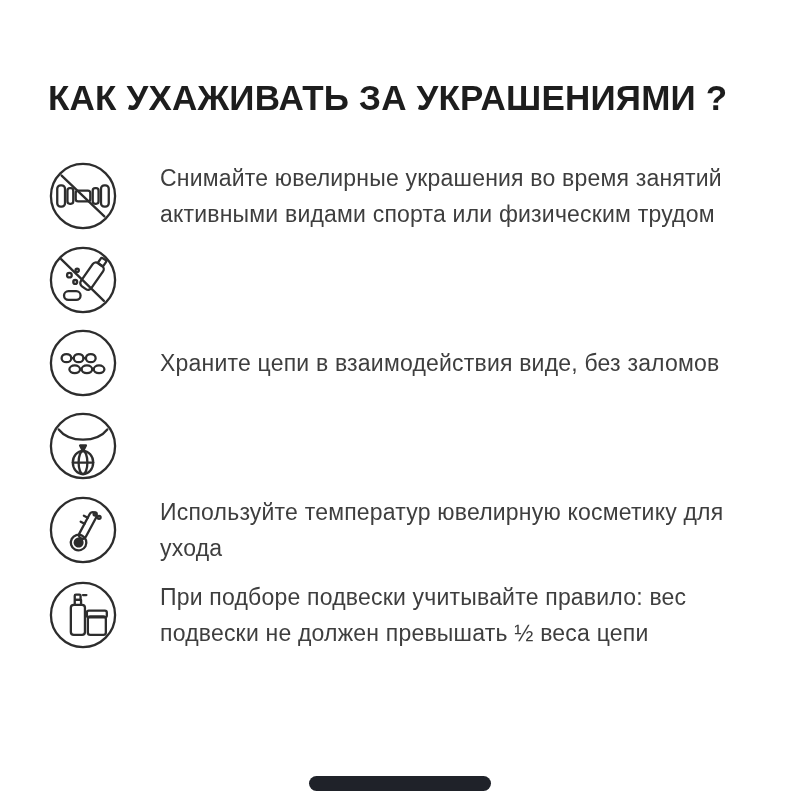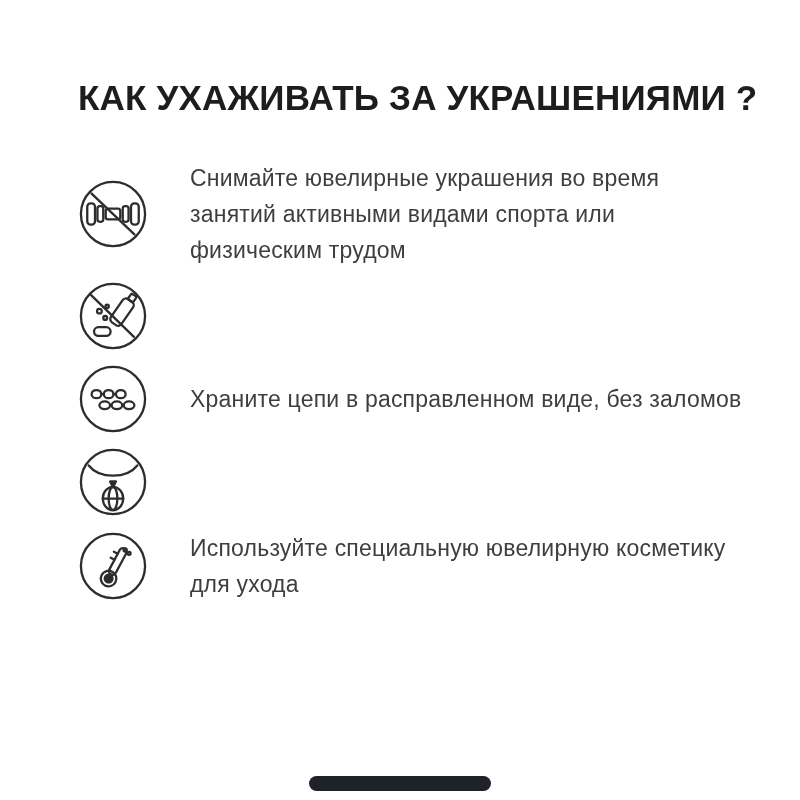--- a/index.html
+++ b/index.html
@@ -3,21 +3,21 @@
 <meta charset="utf-8">
 <style>
   html, body { margin: 0; padding: 0; }
   body {
     width: 800px; height: 800px;
     background: #ffffff;
     font-family: "Liberation Sans", sans-serif;
     position: relative;
     overflow: hidden;
   }
-  .page { padding: 78px 50px 0 48px; margin-left: 30px; }
+  .page { padding: 78px 50px 0 48px; }
   .title {
     margin: 0 0 42px 0;
     font-size: 35px;
     font-weight: bold;
     color: #1d1d1d;
     letter-spacing: 0.2px;
     white-space: nowrap;
   }
   .tips { display: flex; flex-direction: column; gap: 13px; justify-content: center; }
   .tip { display: flex; align-items: center; }
@@ -103,21 +103,21 @@
           <ellipse cx="44" cy="31" rx="5" ry="4.2"></ellipse>
           <line x1="24" y1="31" x2="26.5" y2="31"></line>
           <line x1="36.5" y1="31" x2="39" y2="31"></line>
           <ellipse cx="27.5" cy="42.5" rx="5.5" ry="4"></ellipse>
           <ellipse cx="40" cy="42.5" rx="5.5" ry="4"></ellipse>
           <ellipse cx="52.5" cy="42.5" rx="5.5" ry="4"></ellipse>
           <line x1="33" y1="42.5" x2="34.5" y2="42.5"></line>
           <line x1="45.5" y1="42.5" x2="47" y2="42.5"></line>
         </svg>
       </div>
-      <div class="tip-text">Храните цепи в расправленном виде, без заломов</div>
+      <div class="tip-text">Храните цепи в взаимодействия виде, без заломов</div>
     </div>
 
     <div class="tip">
       <div class="icon-wrap">
         <svg viewBox="0 0 72 72" class="ic" aria-hidden="true">
           <circle cx="36" cy="36" r="33"></circle>
           <path d="M 11 19 C 22 33 50 33 61 19"></path>
           <path d="M 33 35.5 L 39 35.5 L 36 41.5 Z" fill="#2d2d2d"></path>
           <ellipse cx="36" cy="53" rx="10.5" ry="12"></ellipse>
           <ellipse cx="36" cy="53" rx="4.5" ry="12"></ellipse>
@@ -134,20 +134,34 @@
             <rect x="32.5" y="15" width="7.5" height="30" rx="3.7"></rect>
             <circle cx="36.2" cy="50" r="8"></circle>
             <circle cx="36.2" cy="50" r="4" fill="#2d2d2d"></circle>
             <line x1="28" y1="23" x2="32.5" y2="23"></line>
             <line x1="28" y1="30" x2="32.5" y2="30"></line>
           </g>
           <circle cx="48.5" cy="19.5" r="1.6"></circle>
           <circle cx="52.5" cy="23" r="1.6"></circle>
         </svg>
       </div>
-      <div class="tip-text">Используйте специальную ювелирную косметику для ухода</div>
+      <div class="tip-text">Используйте температур ювелирную косметику для ухода</div>
     </div>
 
+    <div class="tip">
+      <div class="icon-wrap">
+        <svg viewBox="0 0 72 72" class="ic" aria-hidden="true">
+          <circle cx="36" cy="36" r="33"></circle>
+          <rect x="23.5" y="25.5" width="14.5" height="31" rx="3"></rect>
+          <path d="M 27.5 25.5 L 27.5 20.5 L 34 20.5 L 34 25.5"></path>
+          <rect x="27.5" y="15" width="6" height="5.5" rx="1.2"></rect>
+          <line x1="36" y1="15.5" x2="39.5" y2="15.5"></line>
+          <rect x="41" y="37.5" width="18.5" height="19" rx="2.5"></rect>
+          <rect x="40" y="31.5" width="20.5" height="7" rx="2"></rect>
+        </svg>
+      </div>
+      <div class="tip-text">При подборе подвески учитывайте правило: вес подвески не должен превышать ½ веса цепи</div>
+    </div>
 
   </div>
 </div>
 
 <div class="home-indicator"></div>
 
 </body></html>

